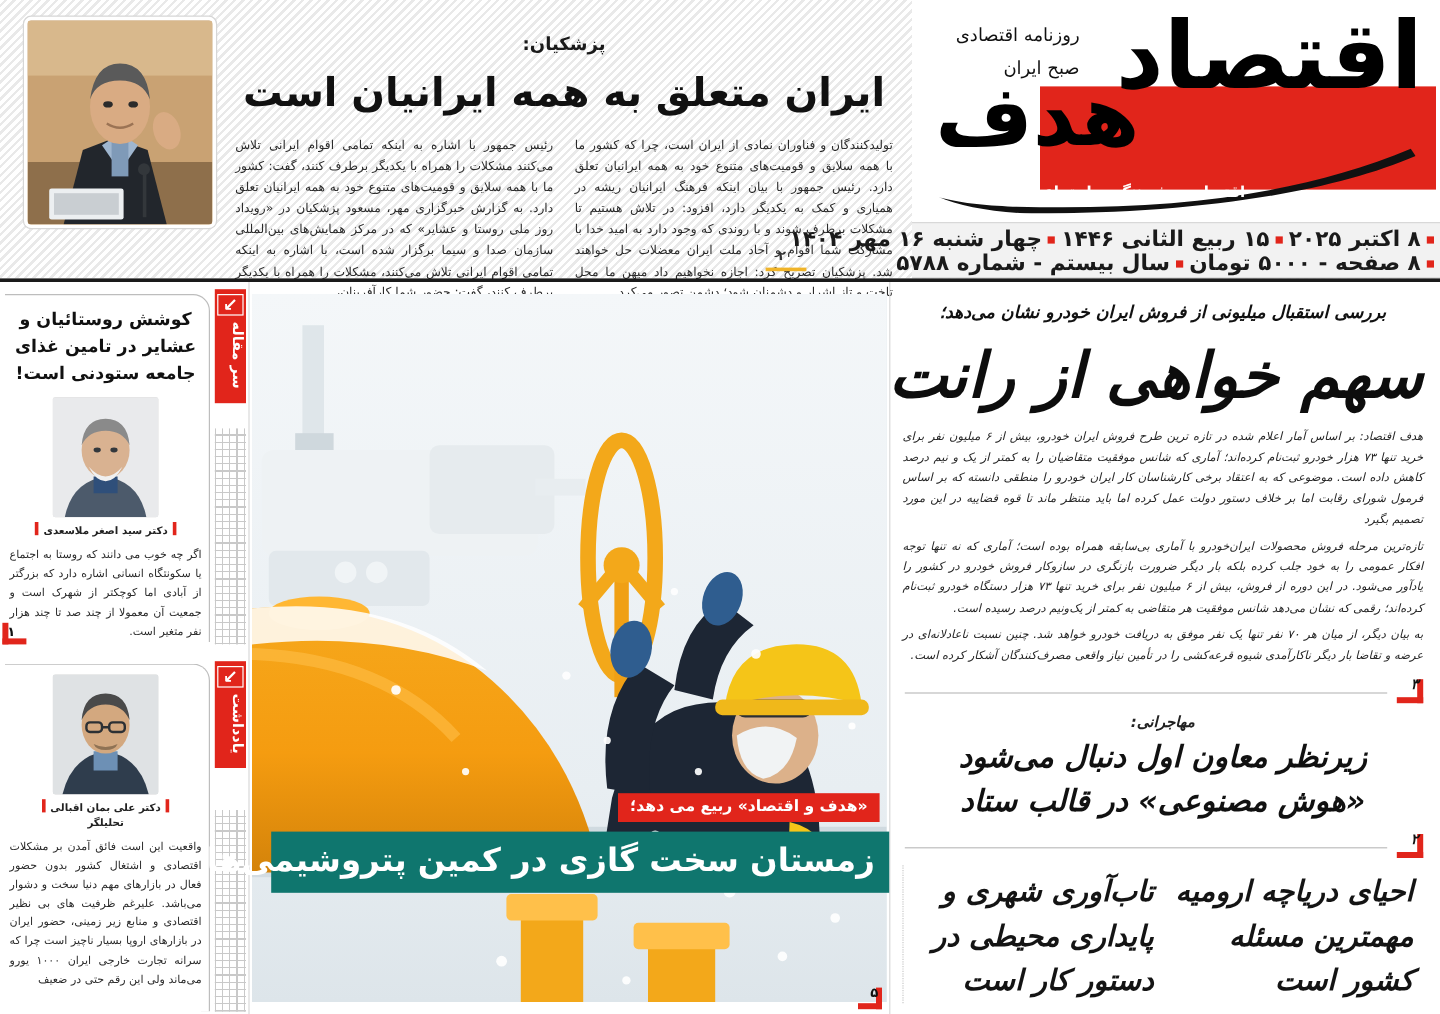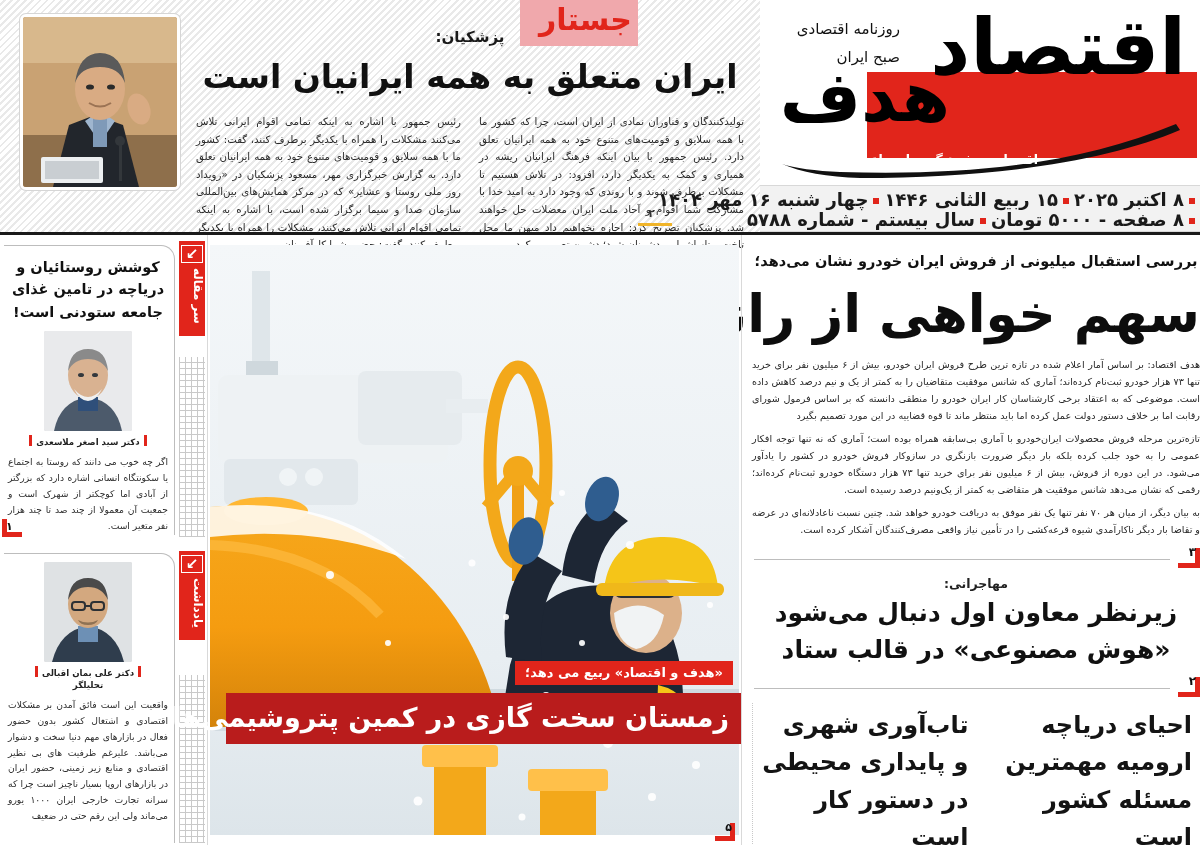--- a/index.html
+++ b/index.html
@@ -204,22 +204,23 @@
   #main {
     position: absolute; left: 0; top: 235px;
     width: 1200px; height: 610px;
     display: flex;
     flex-direction: row;
   }
 
   
   #rightcol {
     width: 458px;
-    padding: 10px 0 0 10px;
+    padding: 10px 14px 0 10px;
     position: relative;
+    font-style: italic;
   }
   .lead-kicker {
     text-align: center;
     font-size: 14.5px;
     font-weight: bold;
     color: #111;
     margin: 8px 0 0 0;
     white-space: nowrap;
   }
   .lead-headline {
@@ -331,21 +332,21 @@
     font-size: 13px;
     font-weight: bold;
     padding: 4px 10px 5px 10px;
     white-space: nowrap;
     z-index: 5;
   }
   #photo-caption-main {
     position: absolute;
     right: 0px; top: 458px;
     width: 515px;
-    background: #b91c1c;
+    background: #0f766e;
     color: #ffffff;
     font-size: 27px;
     font-weight: bold;
     padding: 9px 12px 11px 12px;
     text-align: right;
     white-space: nowrap;
     z-index: 5;
   }
   #center-pagemark {
     position: absolute;
@@ -496,23 +497,20 @@
         <rect x="18" y="140" width="62" height="26" rx="2" fill="#eceff1"></rect>
         <rect x="22" y="144" width="54" height="18" fill="#c9ced2"></rect>
 
         <rect x="96" y="126" width="3" height="38" fill="#33373b"></rect>
         <circle cx="97" cy="124" r="5" fill="#33373b"></circle>
       </svg>
     </div>
 
     <div id="toparticle">
 
-      <div id="jostar-banner" class="hatch">
-        <span class="jlabel">جستار</span>
-      </div>
 
       <div class="kicker">پزشکیان:</div>
       <div class="headline">ایران متعلق به همه ایرانیان است</div>
 
       <div class="cols">
         <p>تولیدکنندگان و فناوران نمادی از ایران است، چرا که کشور ما با همه سلایق و قومیت‌های متنوع خود به همه ایرانیان تعلق دارد. رئیس جمهور با بیان اینکه فرهنگ ایرانیان ریشه در همیاری و کمک به یکدیگر دارد، افزود: در تلاش هستیم تا مشکلات برطرف شوند و با روندی که وجود دارد به امید خدا با مشارکت شما اقوام و آحاد ملت ایران معضلات حل خواهند شد. پزشکیان تصریح کرد: اجازه نخواهیم داد میهن ما محل تاخت و تاز اشرار و دشمنان شود؛ دشمن تصور می‌کرد...</p>
         <p>رئیس جمهور با اشاره به اینکه تمامی اقوام ایرانی تلاش می‌کنند مشکلات را همراه با یکدیگر برطرف کنند، گفت: کشور ما با همه سلایق و قومیت‌های متنوع خود به همه ایرانیان تعلق دارد. به گزارش خبرگزاری مهر، مسعود پزشکیان در «رویداد روز ملی روستا و عشایر» که در مرکز همایش‌های بین‌المللی سازمان صدا و سیما برگزار شده است، با اشاره به اینکه تمامی اقوام ایرانی تلاش می‌کنند، مشکلات را همراه با یکدیگر برطرف کنند، گفت: حضور شما کارآفرینان،</p>
       </div>
     </div>
     <div class="pagenum-plain">۲</div>
@@ -711,21 +709,21 @@
     <div id="leftcol">
 
       <div class="side-item">
         <div class="side-tab" style="top:6px;">
           <span class="arrow">↙</span>
           <span class="vtext">سر مقاله</span>
         </div>
         <div class="side-dots" style="top:122px;height:180px;"></div>
 
         <div class="side-body" style="top:10px;height:290px;">
-          <div class="side-title">کوشش روستائیان و دریاچه در تامین غذای جامعه ستودنی است!</div>
+          <div class="side-title">کوشش روستائیان و عشایر در تامین غذای جامعه ستودنی است!</div>
           <div class="side-photo">
             <svg width="88" height="100" viewBox="0 0 88 100">
               <rect width="88" height="100" fill="#e9eaec"></rect>
               <path d="M10 100 q6 -30 34 -34 q28 4 34 34 Z" fill="#4c5a6b"></path>
               <path d="M34 66 h20 v14 h-20 Z" fill="#2f4f7a"></path>
               <ellipse cx="44" cy="44" rx="20" ry="24" fill="#d9b291"></ellipse>
               <path d="M24 40 q2 -22 20 -22 q18 0 20 22 q-6 -12 -20 -12 q-14 0 -20 12 Z" fill="#8a8a8a"></path>
               <ellipse cx="37" cy="44" rx="3" ry="2" fill="#33383d"></ellipse>
               <ellipse cx="51" cy="44" rx="3" ry="2" fill="#33383d"></ellipse>
               <path d="M30 58 q14 16 28 0 q-6 12 -14 12 q-8 0 -14 -12 Z" fill="#f0f0f0"></path>

